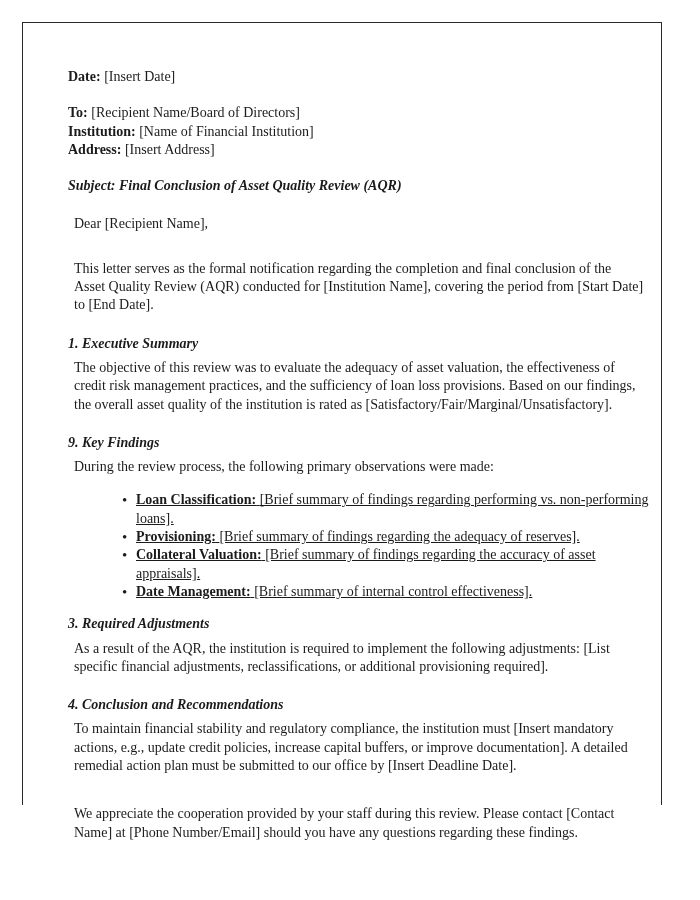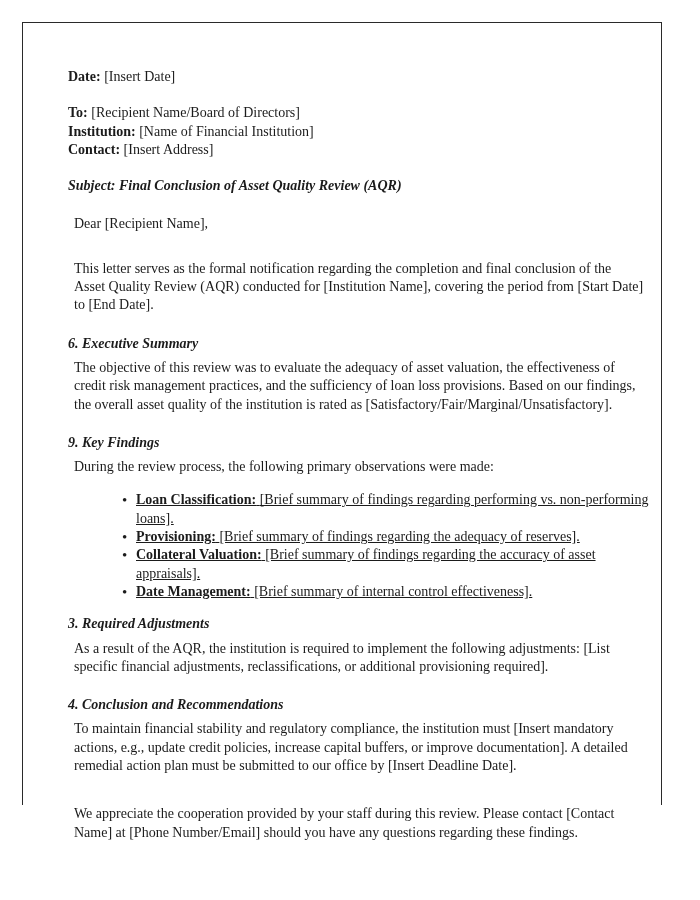--- a/index.html
+++ b/index.html
@@ -98,39 +98,39 @@
       <span class="bold">To:</span>
       <span>[Recipient Name/Board of Directors]</span>
     </div>
 
     <div class="label-line">
       <span class="bold">Institution:</span>
       <span>[Name of Financial Institution]</span>
     </div>
 
     <div class="label-line">
-      <span class="bold">Contact:</span>
+      <span class="bold">Address:</span>
       <span>[Insert Address]</span>
     </div>
 
     <div class="gap-lg"></div>
 
     <div class="section-heading">Subject: Final Conclusion of Asset Quality Review (AQR)</div>
 
     <div class="gap-md"></div>
 
     <p class="para">Dear [Recipient Name],</p>
 
     <div class="gap-md"></div>
 
     <p class="para">This letter serves as the formal notification regarding the completion and final conclusion of the Asset Quality Review (AQR) conducted for [Institution Name], covering the period from [Start Date] to [End Date].</p>
 
     <div class="gap-md"></div>
 
-    <div class="section-heading">6. Executive Summary</div>
+    <div class="section-heading">1. Executive Summary</div>
     <p class="para">The objective of this review was to evaluate the adequacy of asset valuation, the effectiveness of credit risk management practices, and the sufficiency of loan loss provisions. Based on our findings, the overall asset quality of the institution is rated as [Satisfactory/Fair/Marginal/Unsatisfactory].</p>
 
     <div class="gap-md"></div>
 
     <div class="section-heading">9. Key Findings</div>
     <p class="para">During the review process, the following primary observations were made:</p>
 
     <div class="gap-sm"></div>
 
     <ul class="findings">

